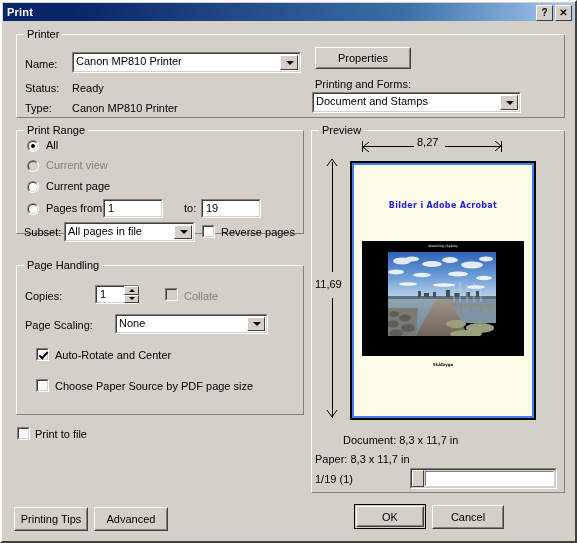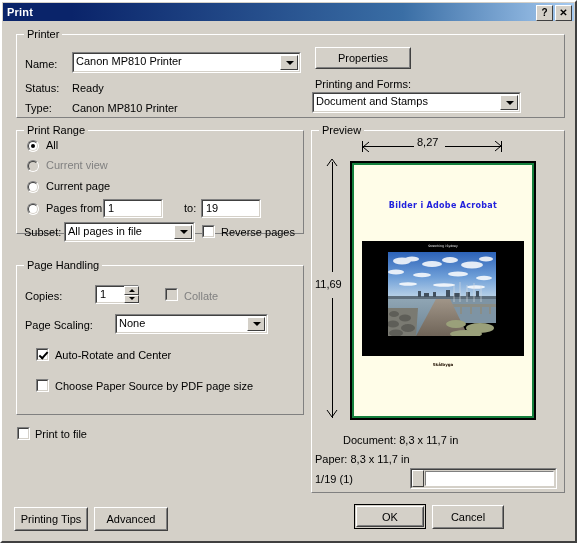--- a/index.html
+++ b/index.html
@@ -316,21 +316,21 @@
   }
   
   #preview-page {
     position: absolute;
     background: #000000;
     box-sizing: border-box;
   }
   #preview-pink {
     position: absolute;
     left: 2px; top: 2px; right: 2px; bottom: 2px;
-    border: 2px solid #15803d;
+    border: 2px solid #3b82f6;
     box-sizing: border-box;
     background: #fffde8;
   }
   .pg-title {
     position: absolute;
     width: 100%;
     text-align: center;
     color: #2222dd;
     font-size: 8px;
     font-family: "DejaVu Sans", sans-serif;

